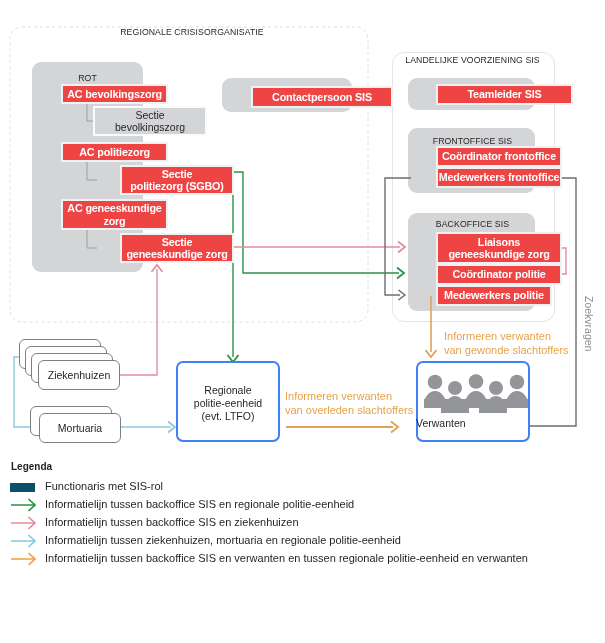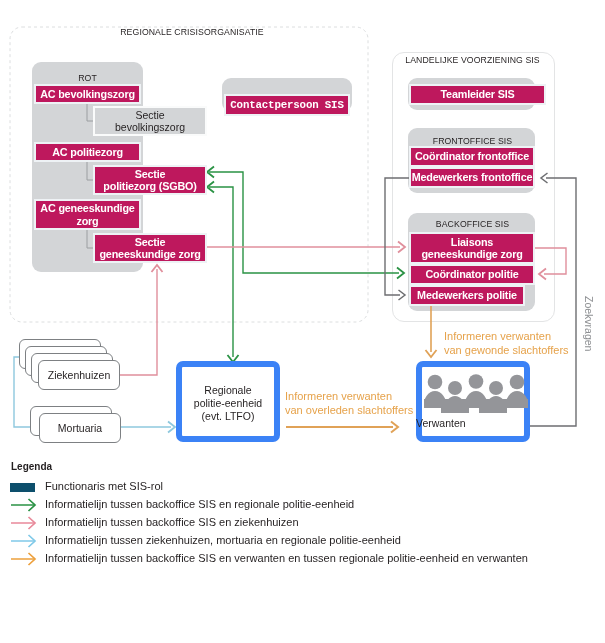--- a/index.html
+++ b/index.html
@@ -8,42 +8,42 @@
 
   .dashed-panel{position:absolute;left:10px;top:27px;width:358px;height:295px;
     border-radius:12px;background:#fff;}
   .dashed-panel svg{position:absolute;left:-1px;top:-1px;}
   .solid-panel{position:absolute;left:392px;top:52px;width:161px;height:268px;
     border:1px solid #e3e4e5;border-radius:12px;background:#fff;}
   .gray-panel{position:absolute;background:#d3d5d7;border-radius:9px;}
   .panel-title{position:absolute;text-align:center;font-size:8.7px;color:#231f20;
     letter-spacing:.1px;line-height:10px;}
 
-  .navy-box{position:absolute;background:#be185d;color:#fff;font-weight:bold;
+  .navy-box{position:absolute;background:#ef4444;color:#fff;font-weight:bold;
     font-size:10.8px;line-height:12.5px;display:flex;flex-direction:column;
     align-items:center;justify-content:center;text-align:center;
     box-shadow:0 0 0 2px #eef2f5;white-space:nowrap;overflow:visible;
-    letter-spacing:-0.18px;}
+    letter-spacing:-0.18px;margin-left:27px;}
   .light-box{position:absolute;background:#d3d5d7;color:#231f20;font-size:10.5px;
     line-height:12.5px;display:flex;flex-direction:column;align-items:center;
     justify-content:center;text-align:center;box-shadow:0 0 0 2px #fafbfb;}
 
   .stack{position:absolute;}
   .stack-card{position:absolute;width:82px;height:30px;background:#fff;
     border:1px solid #7d8083;border-radius:6px;box-sizing:border-box;
     display:flex;align-items:center;justify-content:center;
     font-size:10.5px;color:#231f20;}
   .c1{left:0;top:0;}
   .c2{left:6px;top:7px;}
   .c3{left:12px;top:14px;}
   .c4{left:19px;top:21px;}
   .m1{left:0;top:0;}
   .m2{left:9px;top:7px;}
 
-  .white-box{position:absolute;background:#fff;border:6px solid #3b82f6;
+  .white-box{position:absolute;background:#fff;border:2px solid #3b82f6;
     border-radius:7px;box-sizing:border-box;display:flex;flex-direction:column;
     align-items:center;justify-content:center;}
   .wb-line{font-size:10.5px;line-height:13px;color:#231f20;}
   .verwanten-label{position:absolute;left:416px;top:417px;width:114px;
     text-align:left;z-index:4;}
   .people-icon{position:absolute;display:block;z-index:4;}
 
   .flow-label{position:absolute;font-size:11px;line-height:14px;color:#e6a24a;
     font-weight:400;}
   .zoekvragen{position:absolute;left:595px;top:296px;width:80px;font-size:10.5px;
@@ -93,21 +93,21 @@
   <div class="navy-box" style="left:36px;top:201px;width:103px;height:27px;">
     <span>AC geneeskundige</span>
     <span>zorg</span>
   </div>
   <div class="navy-box" style="left:95px;top:235px;width:110px;height:26px;">
     <span>Sectie</span>
     <span>geneeskundige zorg</span>
   </div>
 
   <div class="gray-panel" style="left:222px;top:78px;width:130px;height:34px;"></div>
-  <div class="navy-box" style="left:226px;top:96px;width:122px;height:18px;font-family:Liberation Mono, monospace;">Contactpersoon SIS</div>
+  <div class="navy-box" style="left:226px;top:88px;width:138px;height:18px;">Contactpersoon SIS</div>
 
   <div class="solid-panel"></div>
   <div class="panel-title" style="left:392px;top:55px;width:161px;">LANDELIJKE VOORZIENING SIS</div>
 
   <div class="gray-panel" style="left:408px;top:78px;width:127px;height:32px;"></div>
   <div class="navy-box" style="left:411px;top:86px;width:133px;height:17px;">Teamleider SIS</div>
 
   <div class="gray-panel" style="left:408px;top:128px;width:127px;height:65px;"></div>
   <div class="panel-title" style="left:408px;top:136px;width:129px;">FRONTOFFICE SIS</div>
   <div class="navy-box" style="left:411px;top:148px;width:122px;height:17px;">Coördinator frontoffice</div>

